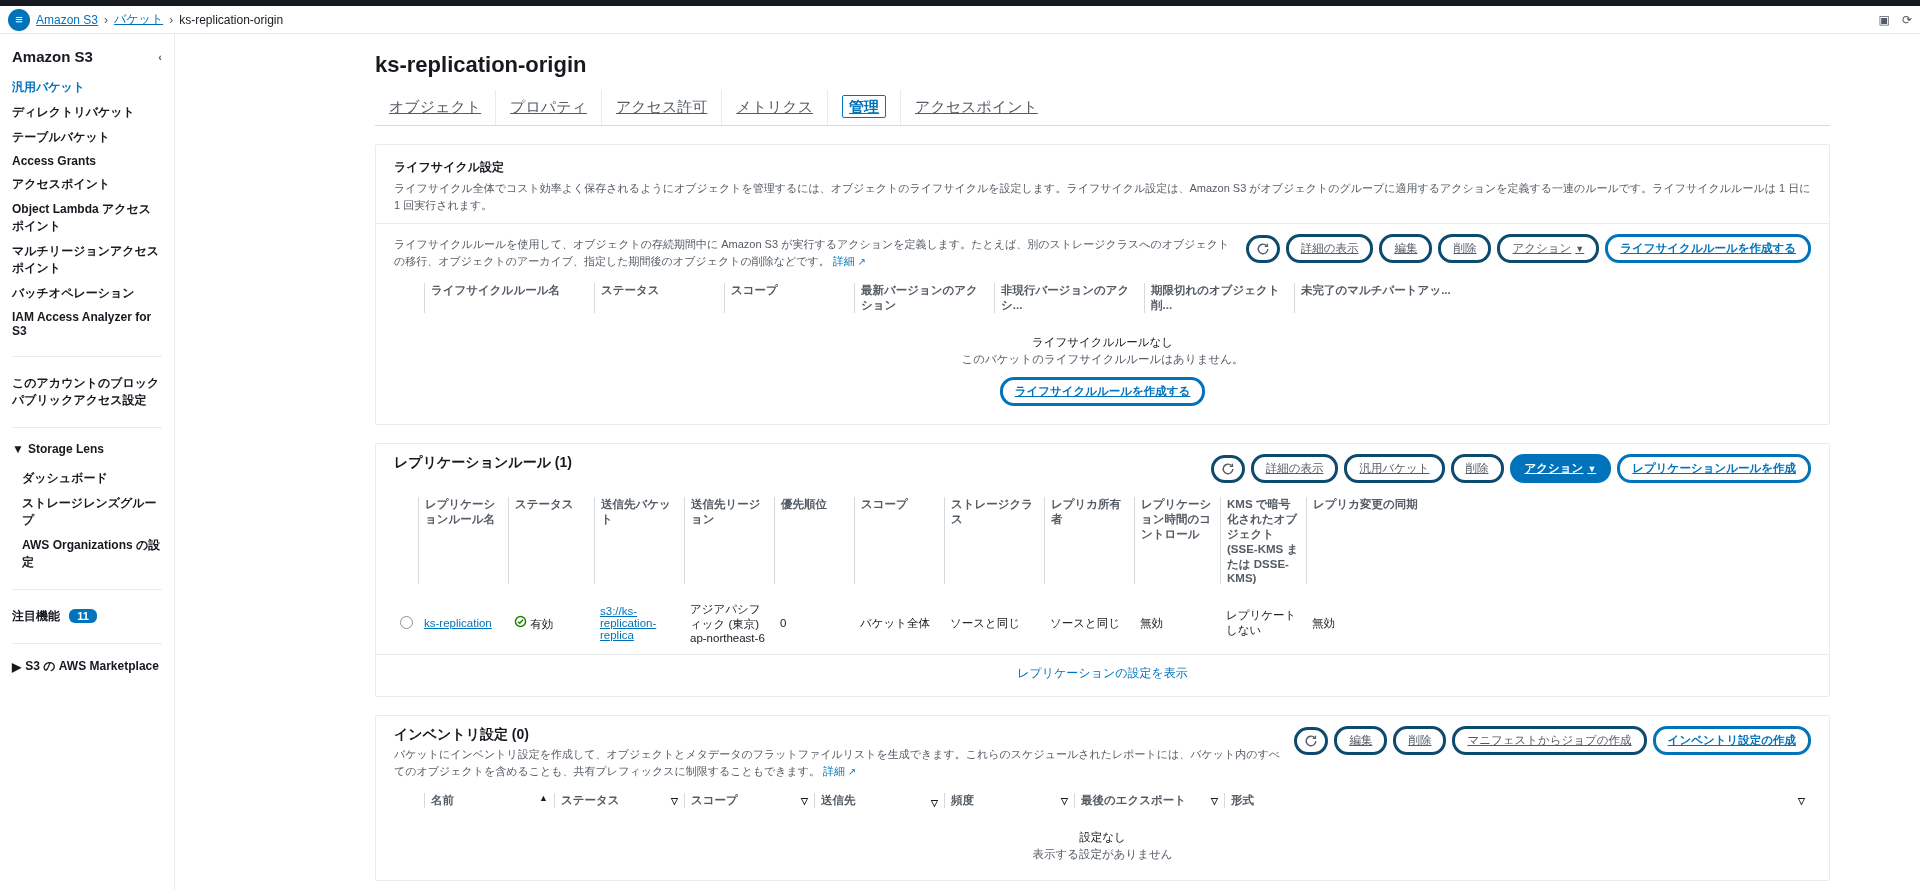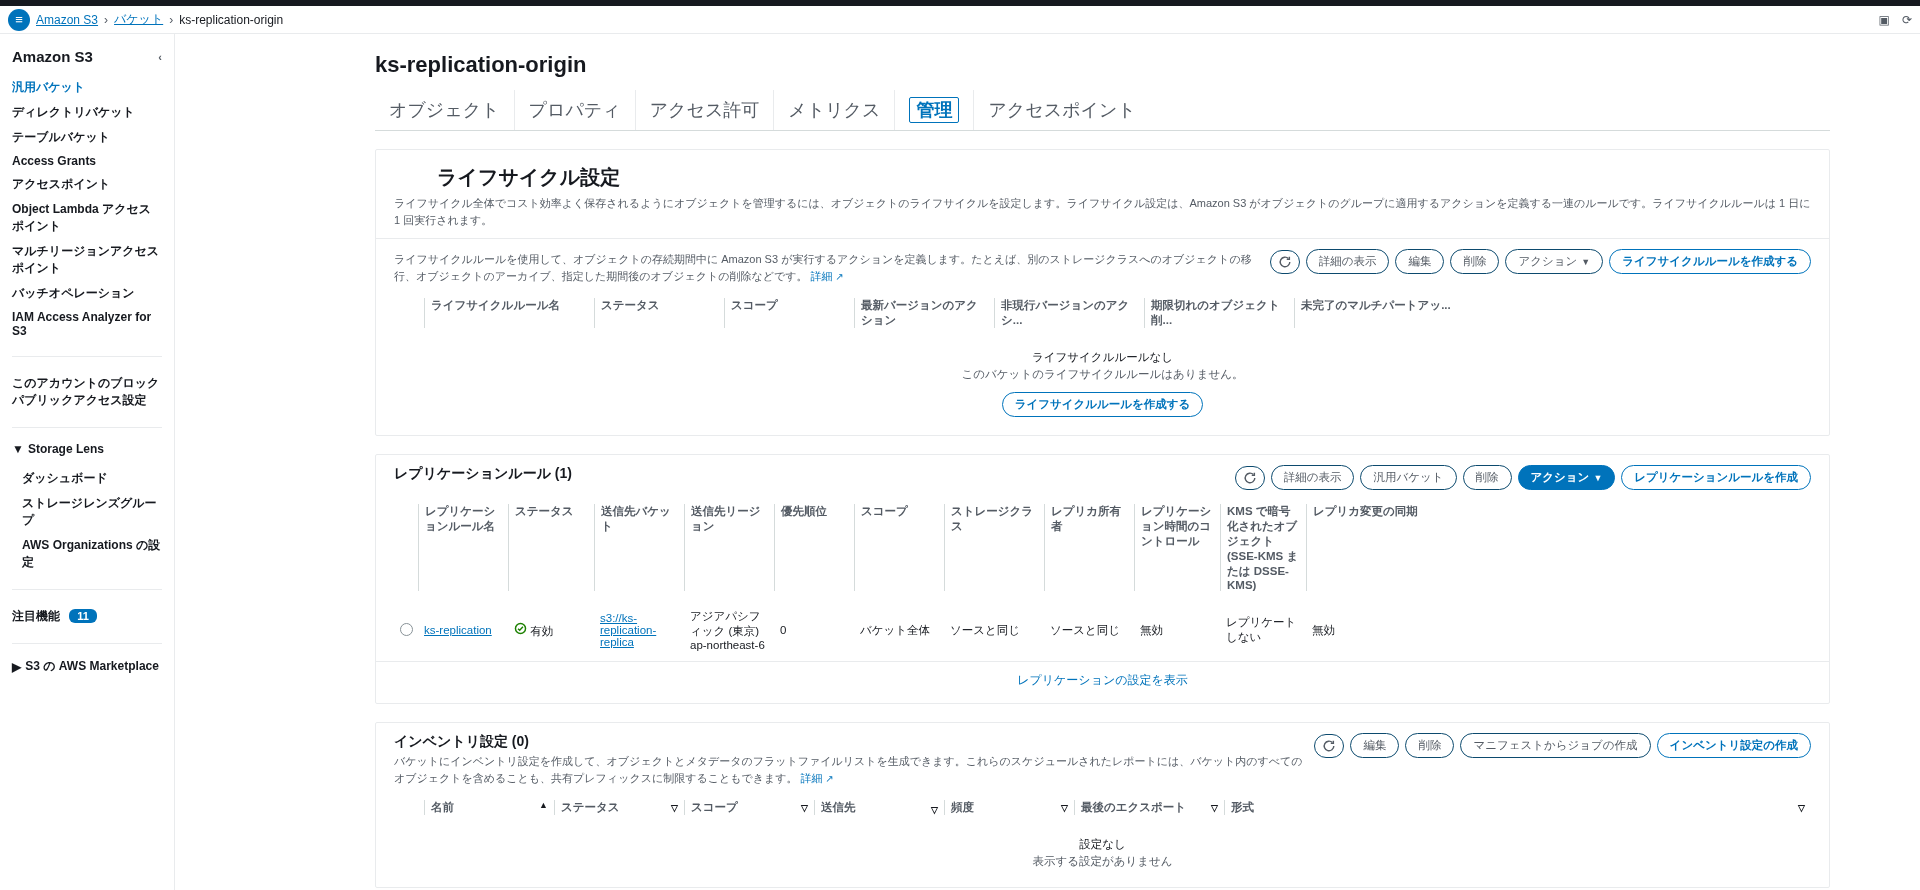--- a/index.html
+++ b/index.html
@@ -24,40 +24,40 @@
 .sidebar .divider { border-top: 1px solid #e9ebed; margin: 14px 0; }
 .sidebar .group-title { font-weight: 700; font-size: 12px; display: flex; align-items: center; gap: 4px; }
 .sidebar .sub { padding-left: 10px; }
 .badge { background: #0073bb; color: #fff; border-radius: 6px; padding: 1px 8px; font-size: 11px; margin-left: 6px; }
 
 .main { flex: 1; overflow-y: auto; padding: 18px 200px 40px 200px; }
 @media (max-width: 2000px) { .main { padding: 18px 90px 40px 200px; } }
 .page-title { font-size: 22px; font-weight: 700; margin-bottom: 12px; }
 
 .tabs { display: flex; border-bottom: 1px solid #d5dbdb; margin-bottom: 18px; }
-.tab { padding: 8px 14px; font-size: 18px; color: #545b64; border-right: 1px solid #e9ebed; }
+.tab { padding: 8px 14px; font-size: 15px; color: #545b64; border-right: 1px solid #e9ebed; text-decoration: underline; }
 .tab:last-child { border-right: none; }
 .tab.active { color: #0073bb; font-weight: 700; }
 .tab.active span { border: 1.5px solid #0073bb; border-radius: 2px; padding: 2px 6px; }
 
 .panel { border: 1px solid #e9ebed; border-radius: 2px; margin-bottom: 18px; }
 .panel-header { padding: 14px 18px 10px 18px; }
-.panel-title { font-size: 20px; font-weight: 700; margin-left: 43px; }
+.panel-title { font-size: 12px; font-weight: 700; }
 .panel-desc { font-size: 11px; color: #545b64; margin-top: 4px; line-height: 1.5; }
 .panel-divider { border-top: 1px solid #e9ebed; }
 
 .section-bar { display: flex; justify-content: space-between; align-items: flex-start; padding: 10px 18px 6px 18px; gap: 10px; }
 .section-bar .left { flex: 1; }
 .section-bar h3 { font-size: 14px; font-weight: 700; }
 .section-bar .desc2 { font-size: 11px; color: #545b64; margin-top: 2px; line-height: 1.5; }
 .link { color: #0073bb; }
 .ext::after { content: " ↗"; font-size: 10px; }
 
 .btn-row { display: flex; gap: 6px; align-items: center; flex-wrap: nowrap; }
-.btn { border: 1px solid #0c4a6e; background: #fff; border-radius: 14px; padding: 4px 12px; font-size: 11.5px; color: #545b64; white-space: nowrap; display: inline-flex; align-items: center; gap: 4px; }
+.btn { border: 3px solid #0c4a6e; background: #fff; border-radius: 14px; padding: 4px 12px; font-size: 11.5px; color: #545b64; white-space: nowrap; display: inline-flex; align-items: center; gap: 4px; text-decoration: underline; }
 .btn.icon-only { padding: 4px 7px; }
 .btn.primary-outline { border-color: #0073bb; color: #0073bb; font-weight: 700; }
 .btn.primary-fill { background: #0073bb; border-color: #0073bb; color: #fff; font-weight: 700; }
 .btn .caret { font-size: 9px; }
 
 .table-head { display: flex; padding: 8px 18px; font-size: 11.5px; color: #545b64; font-weight: 700; }
 .table-head > div, .table-row > div { padding: 0 6px; }
 .table-head .sep { border-left: 1px solid #d5dbdb; }
 .empty-state { padding: 14px 0 18px; text-align: center; font-size: 11.5px; color: #545b64; }
 .empty-state .heading { color: #16191f; font-weight: 400; margin-bottom: 2px; }

